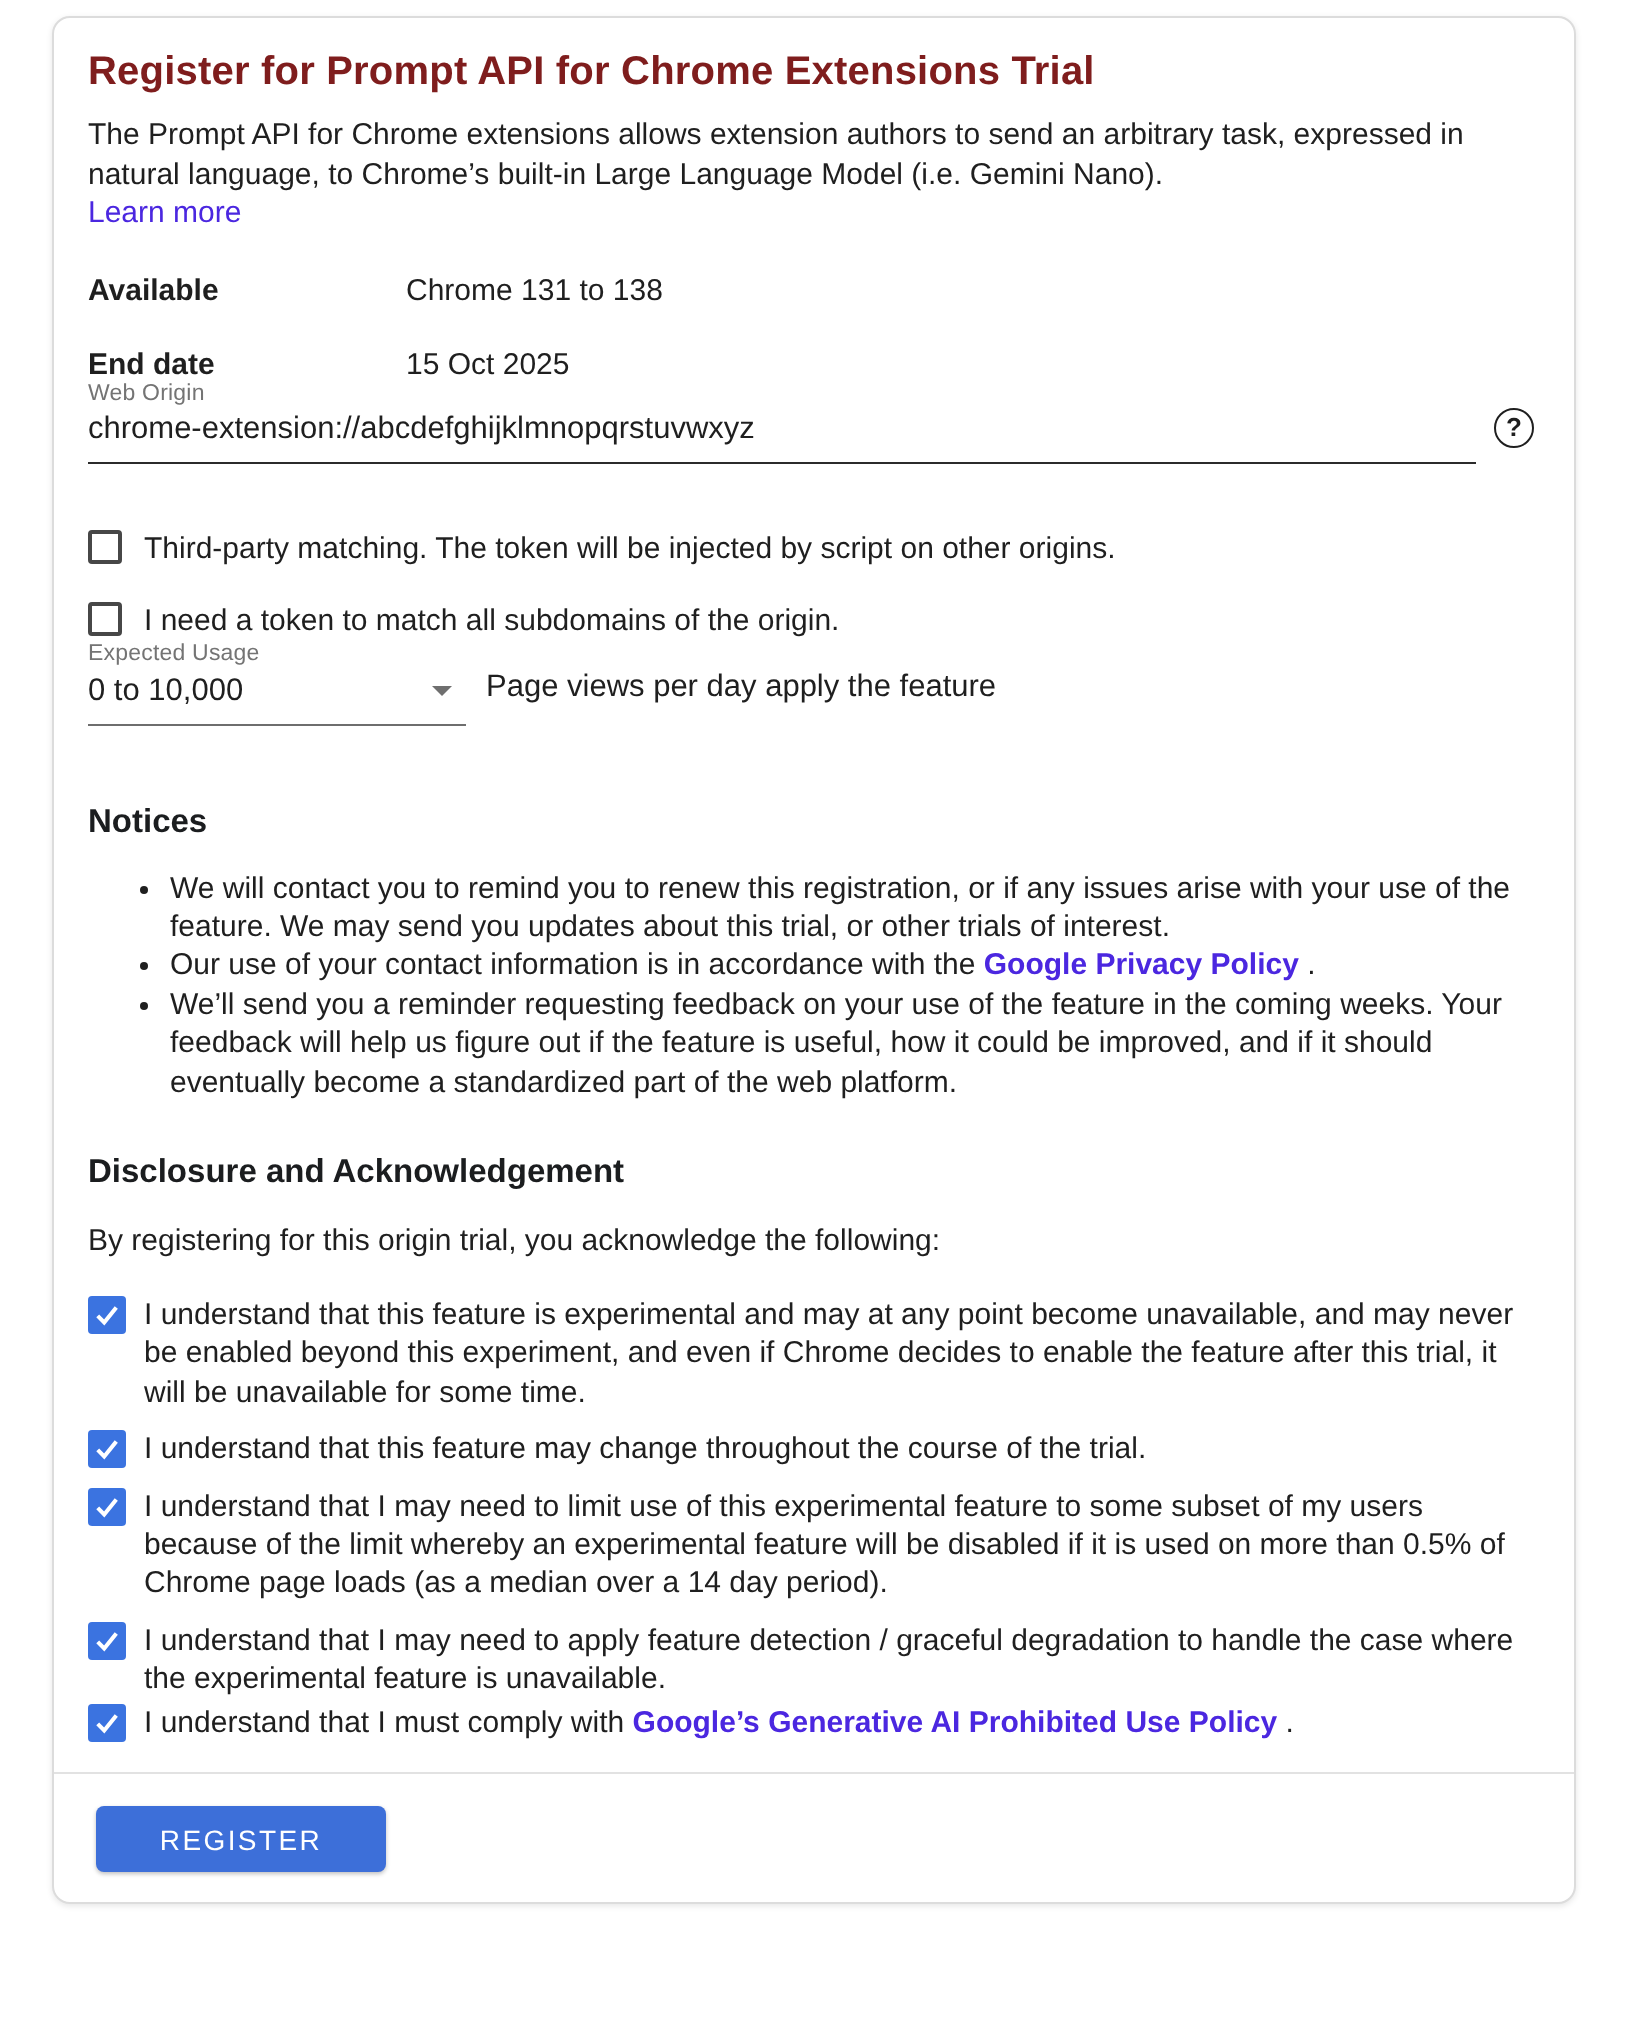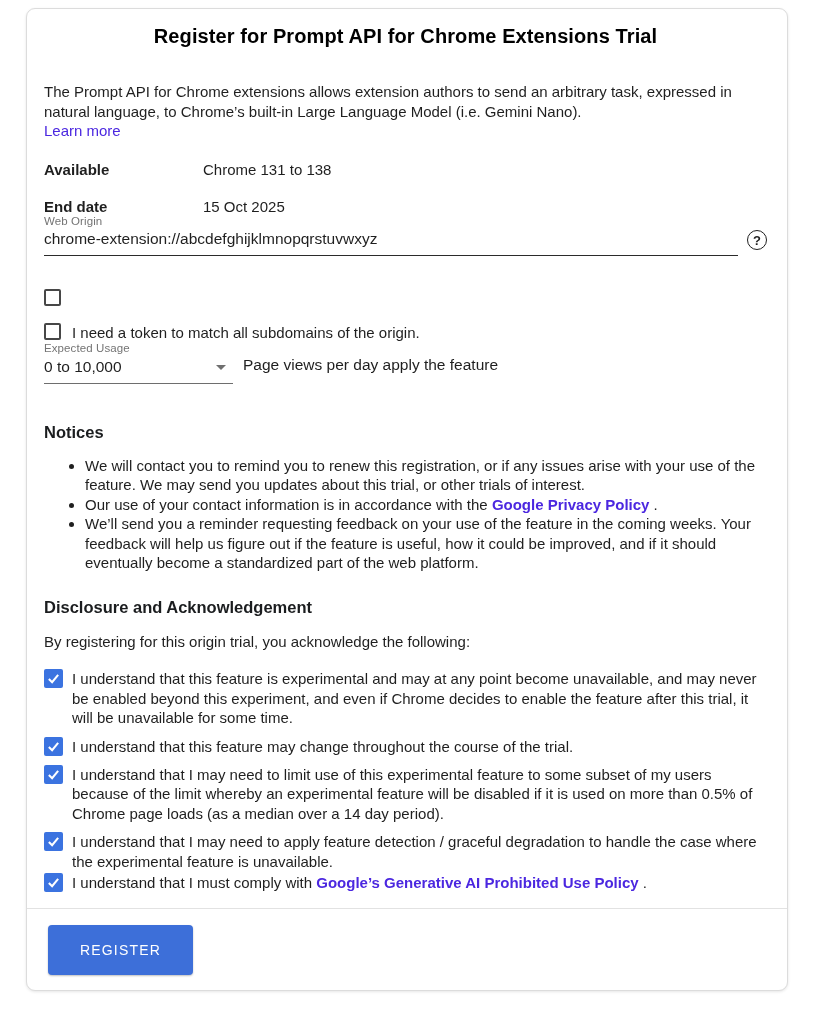--- a/index.html
+++ b/index.html
@@ -21,24 +21,23 @@
     margin:8px auto 12px;
     border:1px solid #dcdcdc;
     border-radius:9px;
     box-shadow:0 1px 3px rgba(0,0,0,.10);
     padding:16px 20px 0 17px;
     background:#fff;
   }
   h1.title{
     font-size:20px;
     font-weight:700;
-    color:#000000;
-    margin:0 0 34px;
+    color:#7f1d1d;
+    margin:0 0 10px;
     letter-spacing:.1px;
-    text-align:center;
   }
   .desc{
     font-size:15px;
     line-height:19.5px;
     margin:0;
     max-width:722px;
   }
   .learn-more{
     display:inline-block;
     font-size:15px;
@@ -55,21 +54,20 @@
   .kv-label{width:159px;font-weight:700;flex:none;}
   .kv-value{font-weight:400;}
   .field{}
   .field-label{
     font-size:11.5px;
     color:#747474;
     letter-spacing:.1px;
   }
   .input-row{
     display:flex;
-    align-items:center;
     margin-top:1px;
   }
   .text-input{
     flex:1;
     border:none;
     border-bottom:1.5px solid #2b2b2b;
     font-family:inherit;
     font-size:15.5px;
     color:var(--text);
     padding:2px 0 7px;
@@ -173,21 +171,21 @@
   .register-btn{
     background:var(--btn-blue);
     color:#fff;
     border:none;
     border-radius:4px;
     font-family:inherit;
     font-size:14px;
     font-weight:500;
     letter-spacing:1.2px;
     min-width:145px;
-    height:50px;
+    height:33px;
     padding:0 24px;
     box-shadow:0 1px 2px rgba(0,0,0,.25);
     cursor:pointer;
   }
 </style>
 </head>
 <body>
 
 <div class="card">
 
@@ -213,20 +211,21 @@
       <input class="text-input" type="text" value="chrome-extension://abcdefghijklmnopqrstuvwxyz" style="">
       <span class="help">
           <span>?</span>
         </span>
     </div>
   </div>
 
   <div class="options">
     <div class="cb-row">
       <span class="cb"></span>
+      <span>Third-party matching. The token will be injected by script on other origins.</span>
     </div>
     <div class="cb-row">
       <span class="cb"></span>
       <span>I need a token to match all subdomains of the origin.</span>
     </div>
   </div>
 
   <div class="field">
     <div class="field-label">Expected Usage</div>
     <div class="usage-row">

